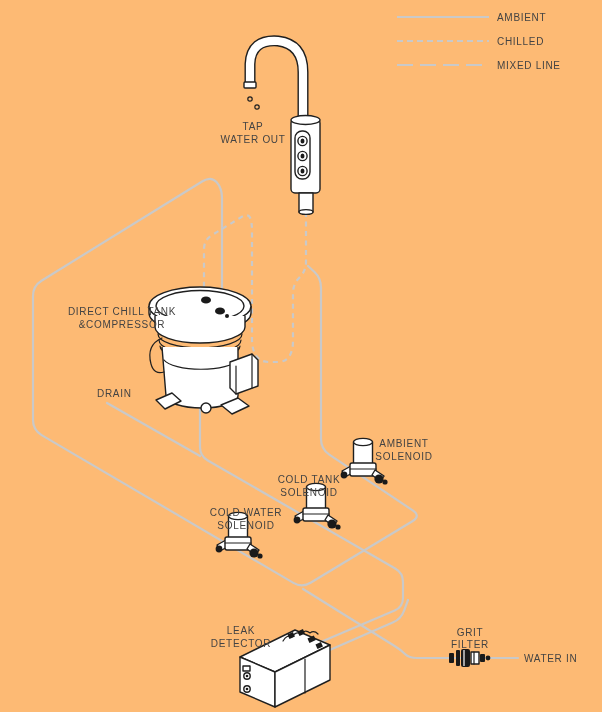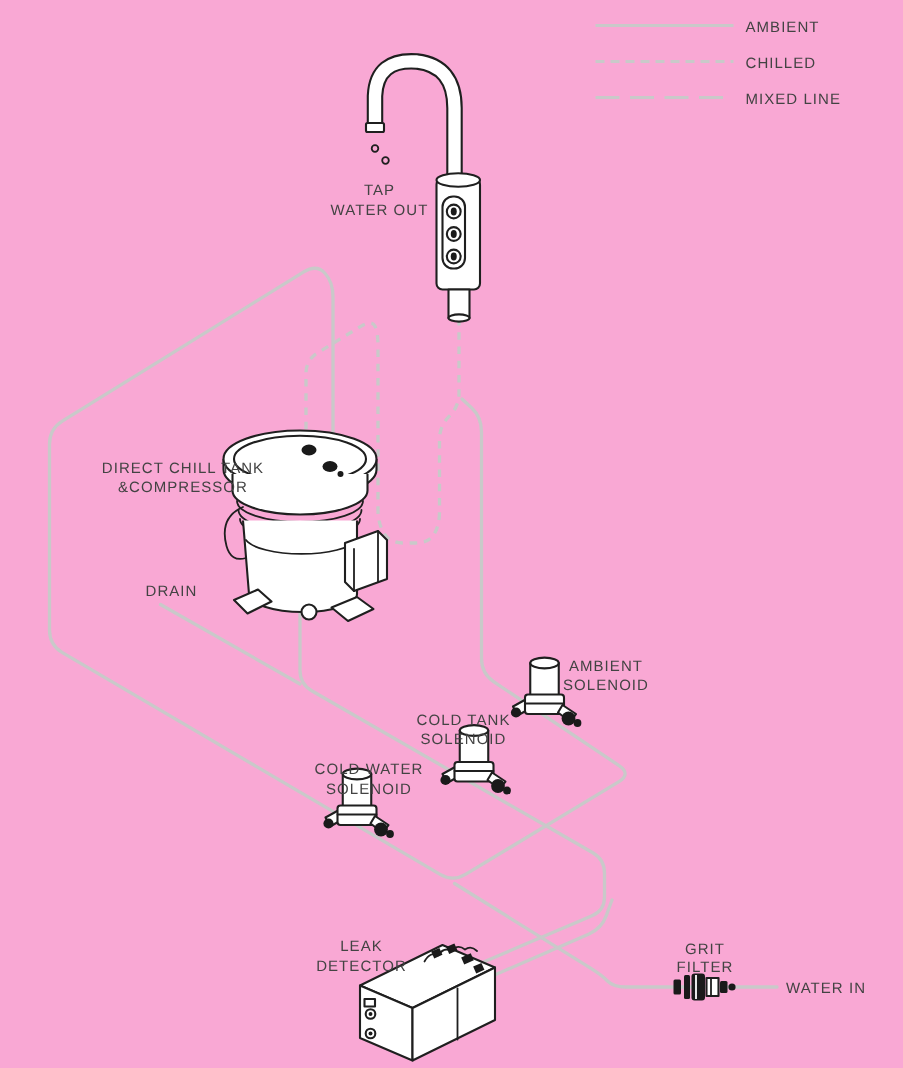--- a/index.html
+++ b/index.html
@@ -1,16 +1,16 @@
 <!DOCTYPE html>
 <html><head>
 <meta charset="utf-8">
 <style>
   html,body{margin:0;padding:0;background:#ffffff;}
-  .stage{width:602px;height:712px;position:relative;background:#f9a8d4;overflow:hidden;text-decoration:underline;}
+  .stage{width:602px;height:712px;position:relative;background:#fdba74;overflow:hidden;text-decoration:underline;}
   svg{display:block;}
   .lbl{font-family:"Liberation Sans",sans-serif;font-size:10px;letter-spacing:.7px;font-weight:400;}
   .pipe{fill:none;stroke-width:2.2;stroke-linecap:round;}
   .pipe.dashed{stroke-dasharray:5 4.5;stroke-linecap:butt;}
   .comp{fill:#ffffff;stroke:#1f1f1f;stroke-width:1.4;stroke-linejoin:round;}
   .compln{fill:none;stroke:#1f1f1f;stroke-width:1.2;stroke-linejoin:round;stroke-linecap:round;}
   .compdk{fill:#1a1a1a;stroke:none;}
   .legend-line{fill:none;stroke-width:2;}
   .legend-line.dashed{stroke-dasharray:6 4;}
   .legend-line.mixed{stroke-dasharray:16 7;}

